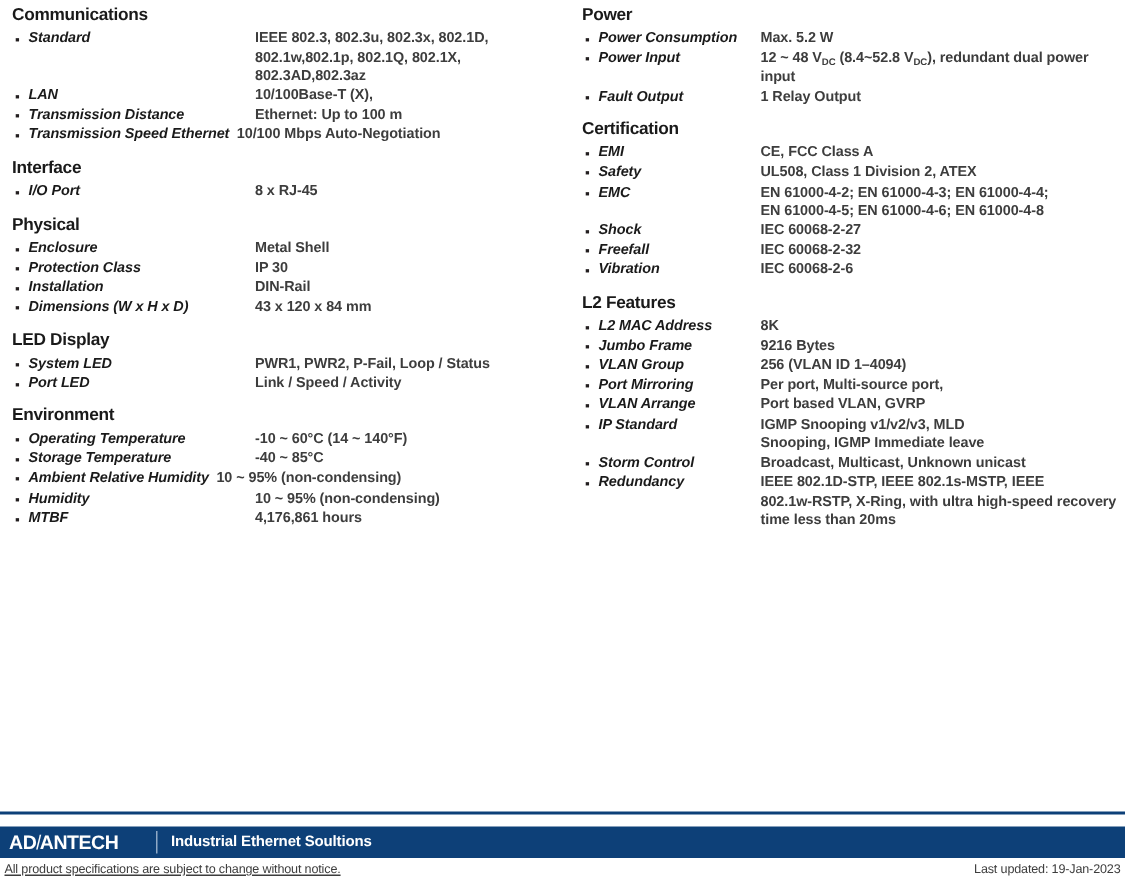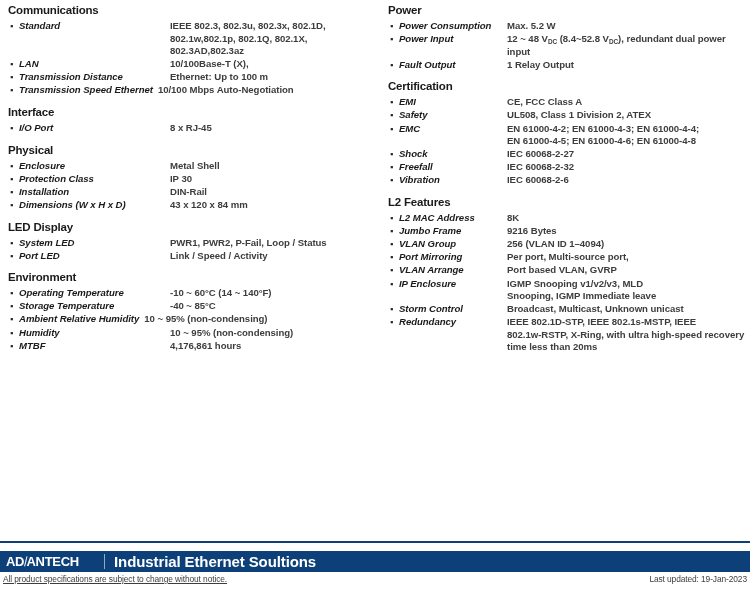--- a/index.html
+++ b/index.html
@@ -134,21 +134,21 @@
   }
   .divider {
     flex: 0 0 auto;
     width: 1px;
     height: 15px;
     background: #8fa9c6;
     margin: 0 9px 0 0;
   }
   .tagline {
     flex: 1 1 auto;
-    font-size: 15px;
+    font-size: 10px;
     font-weight: bold;
     color: #ffffff;
     letter-spacing: -0.1px;
     line-height: 21px;
     white-space: nowrap;
   }
 
   .footnote {
     position: absolute;
     left: 3px;
@@ -409,21 +409,21 @@
         </div>
         <div class="row">
           <span class="bullet"></span>
           <span class="lab">VLAN Arrange</span>
           <span class="val">
             <span class="ln">Port based VLAN, GVRP</span>
           </span>
         </div>
         <div class="row">
           <span class="bullet"></span>
-          <span class="lab">IP Enclosure</span>
+          <span class="lab">IP Standard</span>
           <span class="val">
             <span class="ln">IGMP Snooping v1/v2/v3, MLD</span>
             <span class="ln">Snooping, IGMP Immediate leave</span>
           </span>
         </div>
         <div class="row">
           <span class="bullet"></span>
           <span class="lab">Storm Control</span>
           <span class="val">
             <span class="ln">Broadcast, Multicast, Unknown unicast</span>

